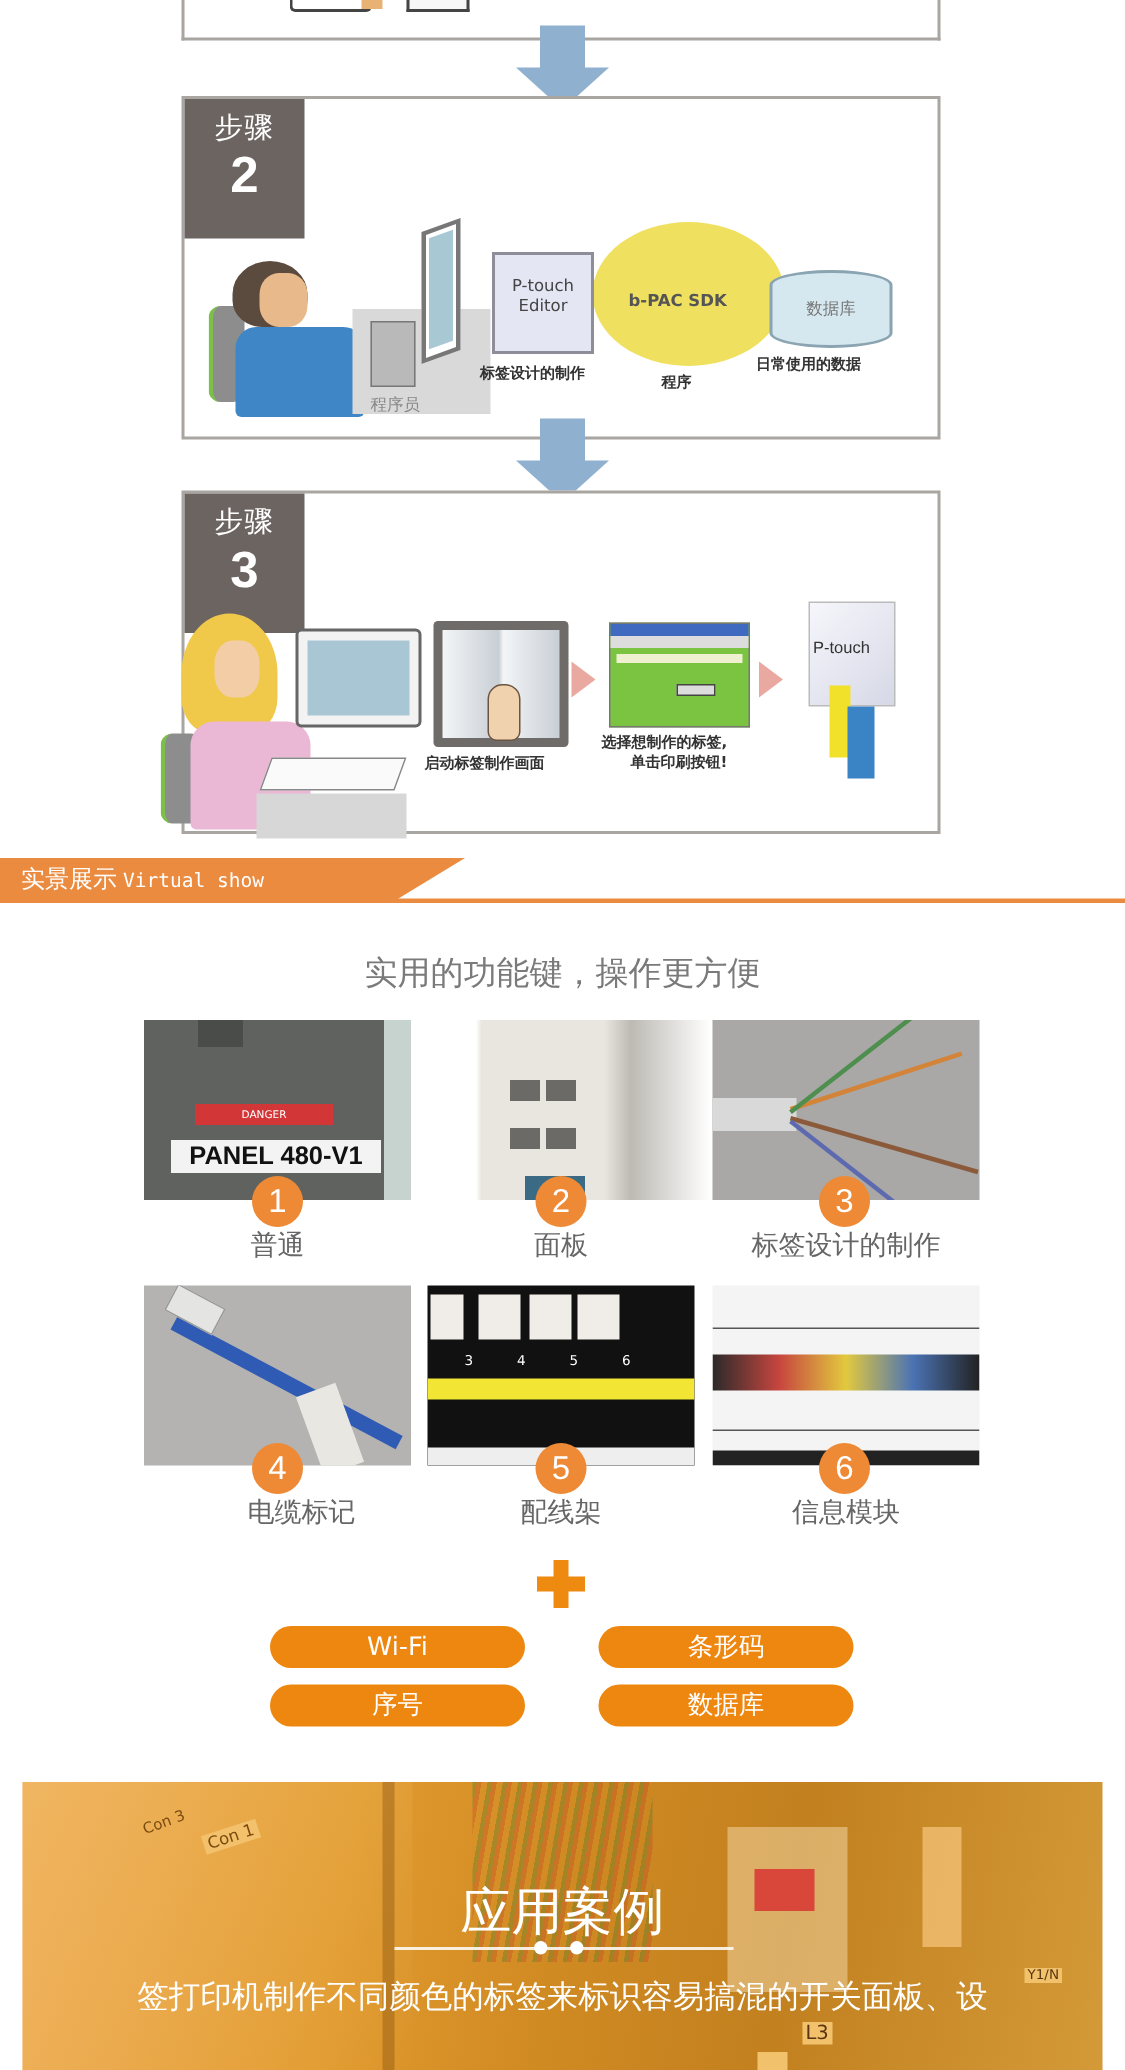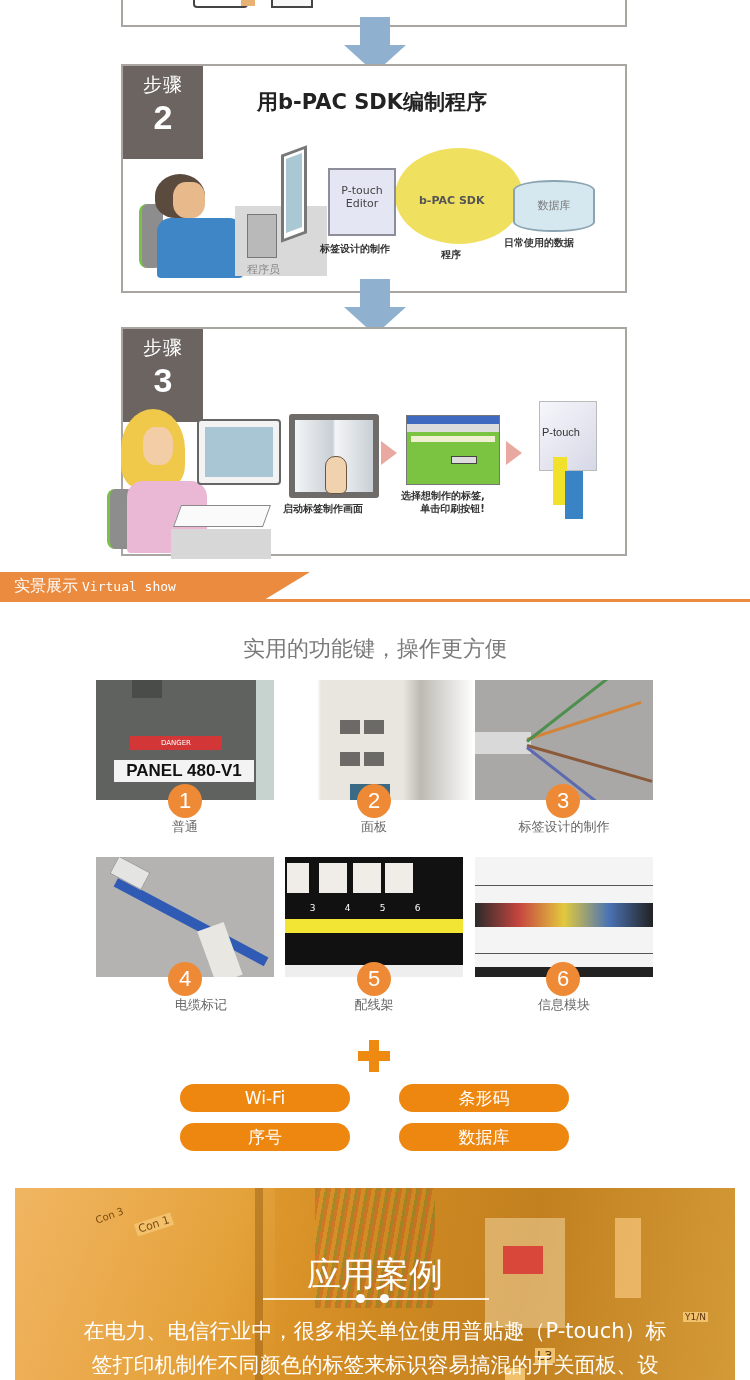--- a/index.html
+++ b/index.html
@@ -26,21 +26,21 @@
   .section-bar .slant { position: absolute; left: 264px; top: 0; width: 0; height: 0; border-top: 28px solid #ea8b3f; border-right: 46px solid transparent; }
   .section-bar .line { position: absolute; left: 0; top: 27px; width: 750px; height: 3px; background: #ea8b3f; }
   .section-bar .label { position: absolute; left: 14px; top: 4px; color: #fff; font-size: 16px; white-space: nowrap; }
   .section-bar .label .en { font-family: "DejaVu Sans Mono", "Liberation Mono", monospace; font-size: 13px; margin-left: 4px; }
 
   .subtitle { position: absolute; left: 0; width: 750px; top: 634px; text-align: center; font-size: 22px; color: #7a7a7a; }
 
   
   .tile { position: absolute; width: 178px; height: 120px; overflow: hidden; }
   .tile-num { position: absolute; width: 34px; height: 34px; border-radius: 50%; background: #ee8a35; color: #fff; font-size: 22px; text-align: center; line-height: 34px; font-family: "Liberation Sans", sans-serif; }
-  .tile-caption { position: absolute; width: 178px; text-align: center; font-size: 13px; color: #666; }
+  .tile-caption { position: absolute; width: 178px; text-align: center; font-size: 18px; color: #666; }
 
   
   .plus { position: absolute; left: 358px; top: 1040px; width: 32px; height: 32px; }
   .plus .h { position: absolute; left: 0; top: 11px; width: 32px; height: 10px; background: #ee8a10; }
   .plus .v { position: absolute; left: 11px; top: 0; width: 10px; height: 32px; background: #ee8a10; }
   .pill { position: absolute; width: 170px; height: 28px; border-radius: 14px; background: #ee8710; color: #fff; text-align: center; line-height: 28px; font-size: 17px; }
 
   
   .banner { position: absolute; left: 15px; top: 1188px; width: 720px; height: 192px; overflow: hidden;
     background: linear-gradient(100deg, #e9a145 0%, #e19a2e 30%, #d08a22 50%, #c2801f 70%, #d49a38 100%); }
@@ -64,21 +64,20 @@
 <div class="arrow-down" style="top:17px;">
   <div class="stem"></div>
     <div class="head"></div>
 </div>
 
 <div class="step-frame" style="top:64px;height:229px;">
   <div class="step-badge" style="height:93px;">
     <div class="word">步骤</div>
     <div class="num">2</div>
   </div>
-  <div class="step-title" style="top:22px;">用b-PAC SDK编制程序</div>
 
   <div class="person" style="left:6px;top:78px;width:190px;height:140px;">
     <div style="position:absolute;left:10px;top:60px;width:24px;height:64px;background:#8d8d8d;border-radius:8px;border-left:3px solid #7cc04a;"></div>
     <div style="position:absolute;left:26px;top:30px;width:50px;height:44px;background:#5b4a3e;border-radius:50% 50% 40% 40%;"></div>
     <div style="position:absolute;left:44px;top:38px;width:32px;height:36px;background:#e8b98a;border-radius:40%;"></div>
     <div style="position:absolute;left:28px;top:74px;width:86px;height:60px;background:#3f86c6;border-radius:14px 14px 4px 4px;"></div>
     <div style="position:absolute;left:70px;top:90px;width:56px;height:14px;background:#3f86c6;border-radius:6px;"></div>
     <div style="position:absolute;left:106px;top:62px;width:92px;height:70px;background:#d9d9d9;"></div>
     <div style="position:absolute;left:118px;top:70px;width:30px;height:44px;background:#b9b9b9;border:1px solid #777;"></div>
     <div style="position:absolute;left:152px;top:6px;width:26px;height:88px;background:#fff;border:3px solid #777;transform:skewY(-20deg);"></div>
@@ -247,16 +246,15 @@
     <div style="position:absolute;left:600px;top:30px;width:26px;height:80px;background:rgba(255,210,140,0.6);"></div>
     <div style="position:absolute;left:490px;top:160px;font-size:13px;color:#701a75;background:#f2c16c;padding:12px 2px;margin-top:20px;">L1</div>
     <div style="position:absolute;left:520px;top:160px;font-size:13px;color:#5a3410;background:#f2c16c;padding:0 2px;">L3</div>
     <div style="position:absolute;left:668px;top:124px;font-size:9px;color:#5a3410;background:#f2c16c;padding:0 2px;">Y1/N</div>
   </div>
   <div class="banner-title">应用案例</div>
   <div class="banner-divider"></div>
   <div class="banner-dot" style="left:341px;"></div>
   <div class="banner-dot" style="left:365px;"></div>
   <div class="banner-text">
-    <div>在电力、电信行业中，很多相关单位使用普贴趣（P-touch）标</div>
     <div>签打印机制作不同颜色的标签来标识容易搞混的开关面板、设</div>
   </div>
 </div>
 
 </body></html>

